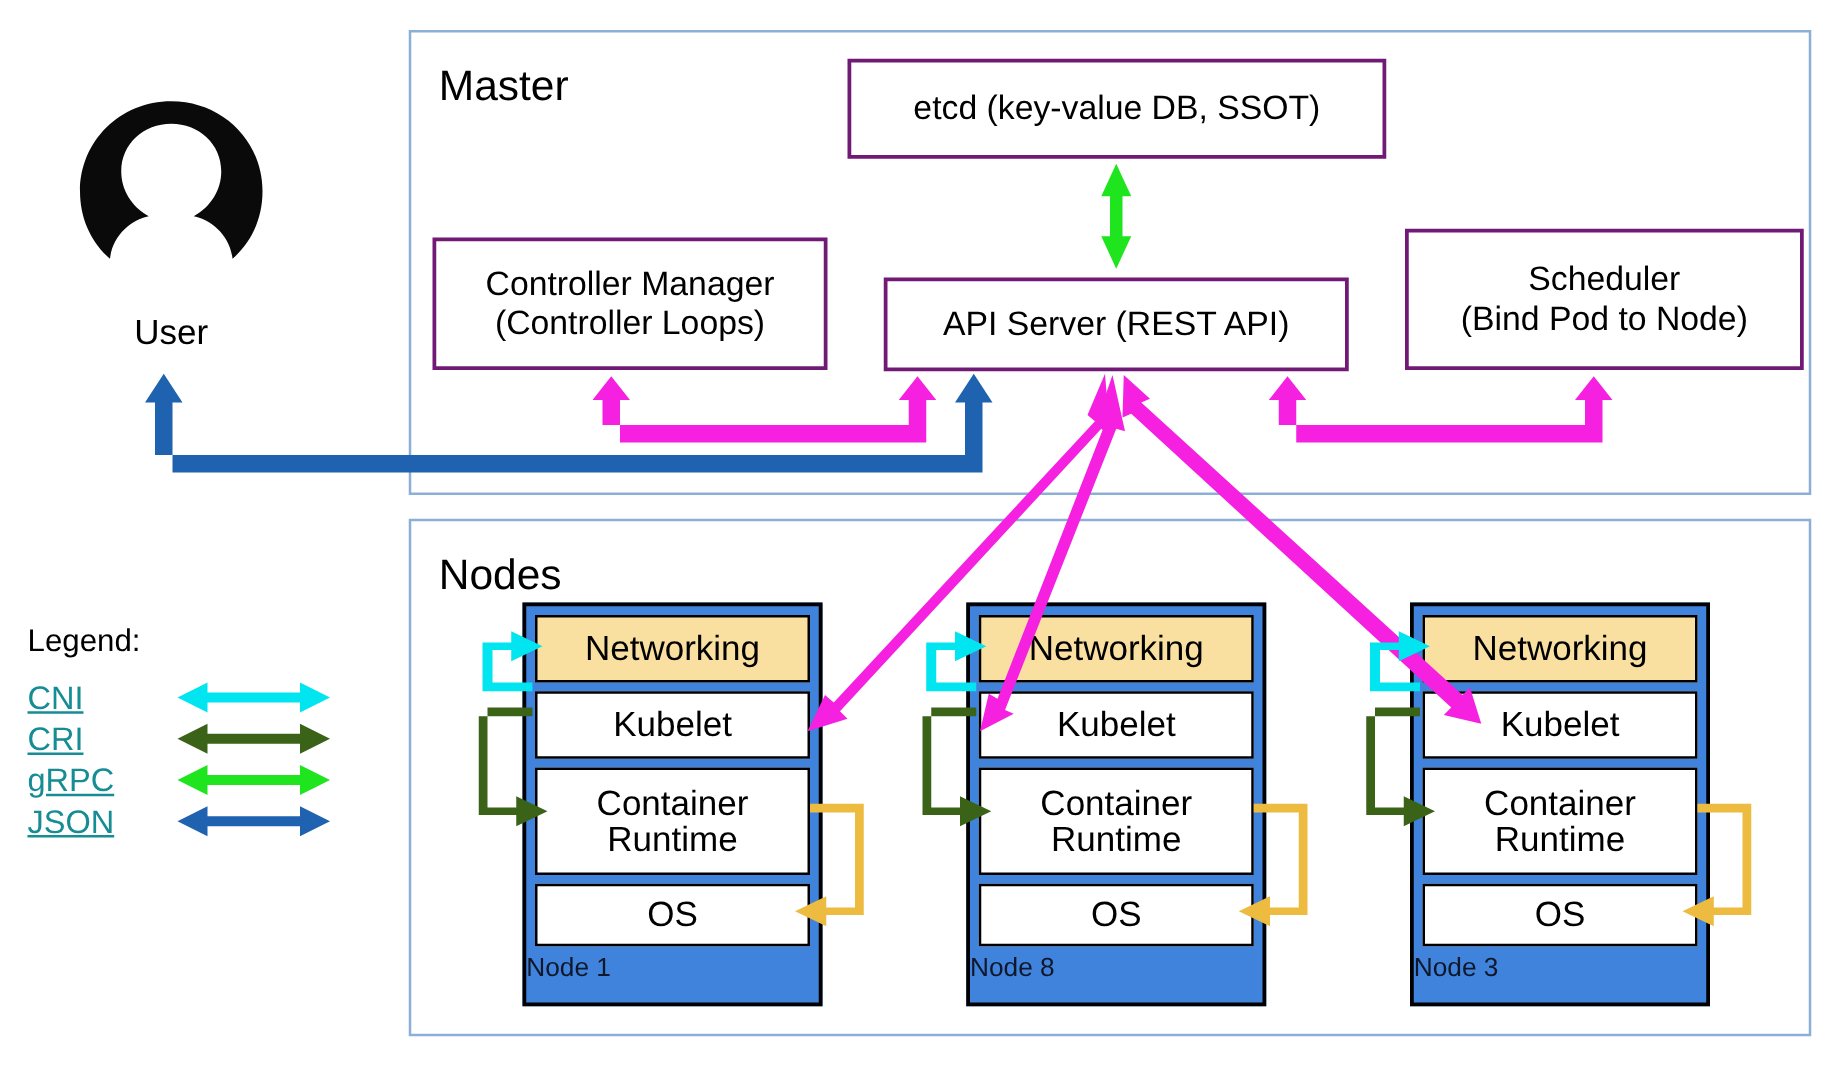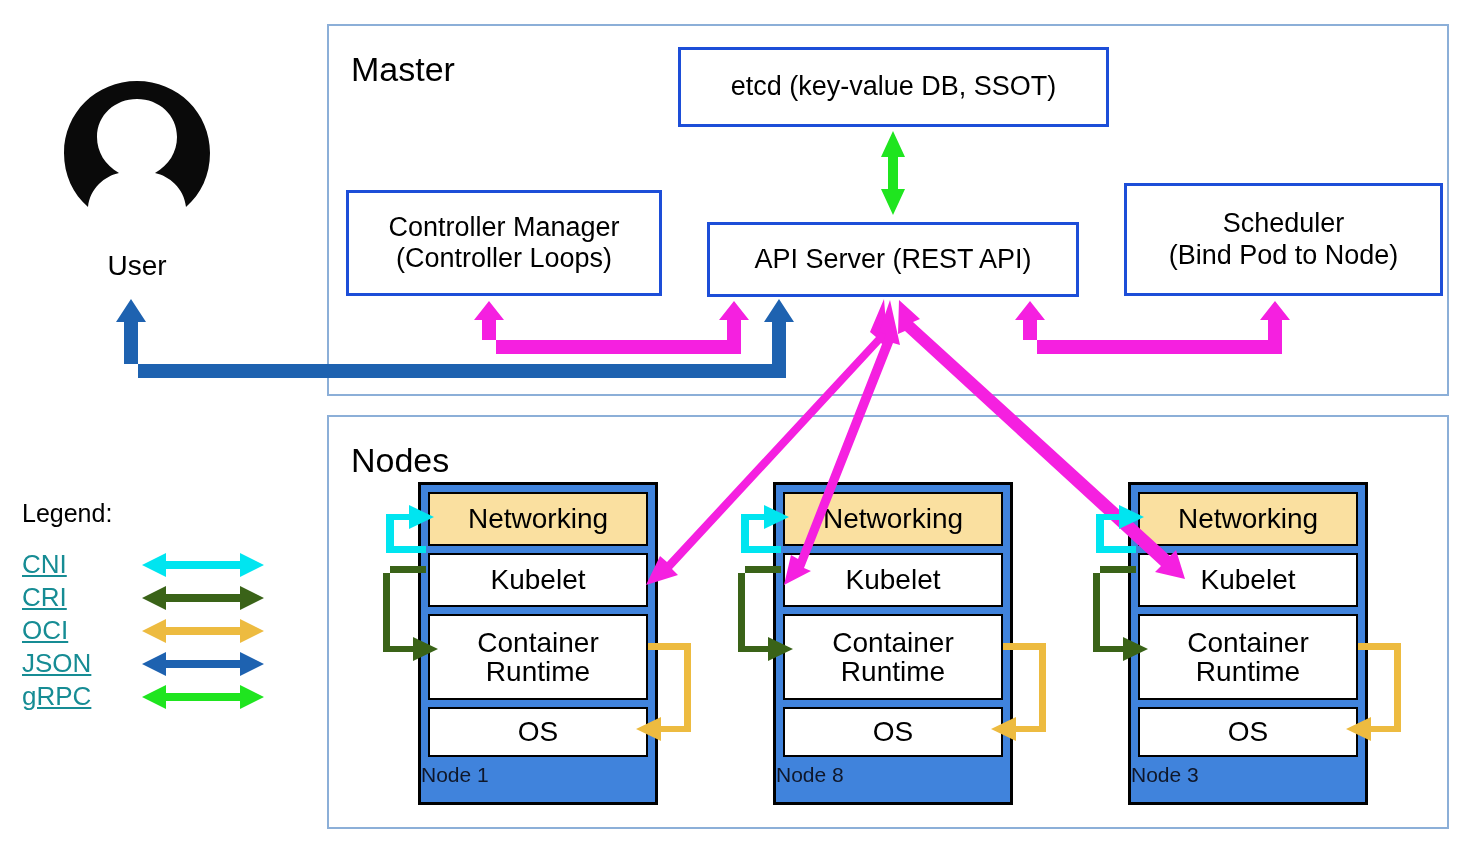--- a/index.html
+++ b/index.html
@@ -21,21 +21,21 @@
     position: absolute;
     font-size: 34px;
     color: #000;
     line-height: 1;
     white-space: nowrap;
   }
 
   
   .master-box {
     position: absolute;
-    border: 3px solid #1d4ed8;
+    border: 3px solid #701a75;
     background: #ffffff;
     display: flex;
     align-items: center;
     justify-content: center;
     text-align: center;
     font-size: 27px;
     color: #000;
     line-height: 1.15;
     padding: 2px 6px;
   }
@@ -77,21 +77,21 @@
     position: absolute;
     left: 0; right: 0;
     text-align: left;
     color: #0f172a;
     font-size: 21px;
   }
 
   
   #legend { position: absolute; left: 22px; top: 500px; width: 250px; }
   .legend-title { font-size: 25px; color: #000; margin-bottom: 18px; line-height: 1.08; }
-  .legend-row { display: flex; align-items: flex-end; height: 33px; }
+  .legend-row { display: flex; align-items: flex-start; height: 33px; }
   .legend-name {
     width: 120px;
     font-size: 26px;
     color: #168C94;
     text-decoration: underline;
     line-height: 1.05;
     white-space: nowrap;
   }
   .legend-arrow { width: 122px; height: 26px; }
 
@@ -201,47 +201,39 @@
 
     <div class="legend-row">
       <span class="legend-name">CRI</span>
       <span class="legend-arrow">
         <svg width="122" height="26" viewBox="0 0 122 26">
           <path d="M0 13 L24 1 L24 9 L98 9 L98 1 L122 13 L98 25 L98 17 L24 17 L24 25 Z" fill="#3A6318"></path>
         </svg>
       </span>
     </div>
 
-    <div class="legend-row">
-      <span class="legend-name">OCI</span>
-      <span class="legend-arrow">
-        <svg width="122" height="26" viewBox="0 0 122 26">
-          <path d="M0 13 L24 1 L24 9 L98 9 L98 1 L122 13 L98 25 L98 17 L24 17 L24 25 Z" fill="#EDBB40"></path>
-        </svg>
-      </span>
-    </div>
-
+
+
+    <div class="legend-row">
+      <span class="legend-name">gRPC</span>
+      <span class="legend-arrow">
+        <svg width="122" height="26" viewBox="0 0 122 26">
+          <path d="M0 13 L24 1 L24 9 L98 9 L98 1 L122 13 L98 25 L98 17 L24 17 L24 25 Z" fill="#1FE51F"></path>
+        </svg>
+      </span>
+    </div>
 
     <div class="legend-row">
       <span class="legend-name">JSON</span>
       <span class="legend-arrow">
         <svg width="122" height="26" viewBox="0 0 122 26">
           <path d="M0 13 L24 1 L24 9 L98 9 L98 1 L122 13 L98 25 L98 17 L24 17 L24 25 Z" fill="#1E62B0"></path>
         </svg>
       </span>
     </div>
-
-    <div class="legend-row">
-      <span class="legend-name">gRPC</span>
-      <span class="legend-arrow">
-        <svg width="122" height="26" viewBox="0 0 122 26">
-          <path d="M0 13 L24 1 L24 9 L98 9 L98 1 L122 13 L98 25 L98 17 L24 17 L24 25 Z" fill="#1FE51F"></path>
-        </svg>
-      </span>
-    </div>
   </div>
 
   <svg id="overlay" viewBox="0 0 1475 852">
 
     <g>
       <path d="M893 131 L881 157 L888 157 L888 189 L881 189 L893 215 L905 189 L898 189 L898 157 L905 157 Z" fill="#1FE51F"></path>
     </g>
 
     <g>
       <path d="M124 372 L124 364 L772 364 L772 322 L764 322 L779 299 L794 322 L786 322 L786 378 L138 378 L138 322 L146 322 L131 299 L116 322 L124 322 Z" fill="#1E62B0"></path>

